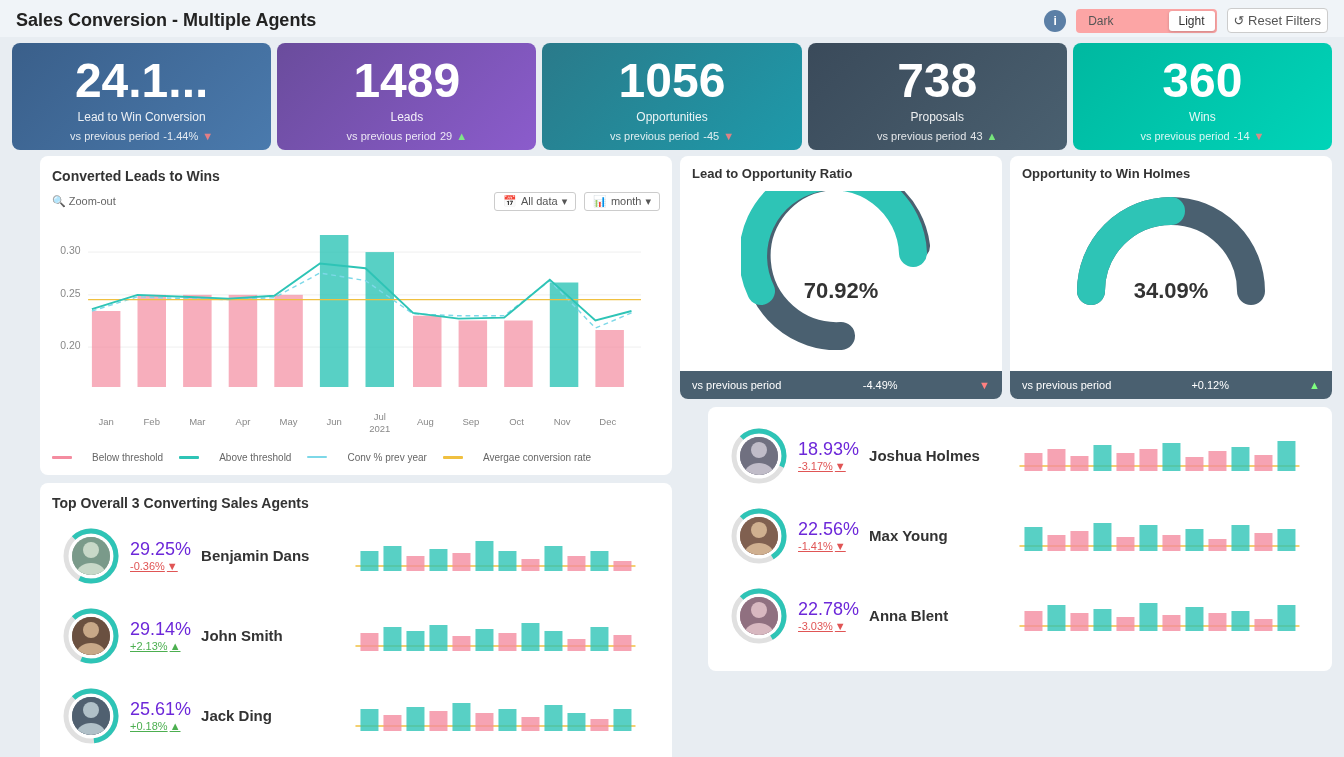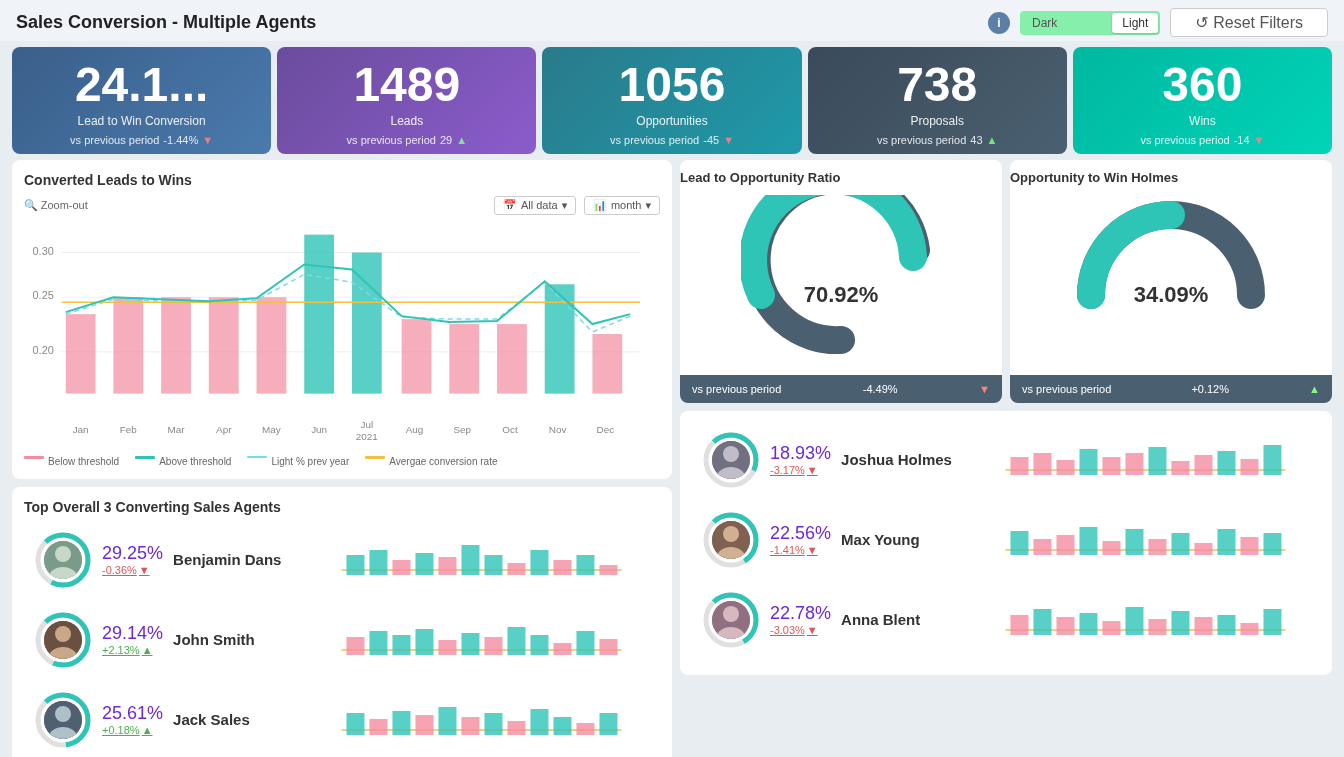--- a/index.html
+++ b/index.html
@@ -34,21 +34,21 @@
       border-radius: 50%;
       background: #5b7fa6;
       color: white;
       border: none;
       font-weight: bold;
       font-size: 12px;
       cursor: pointer;
       display: flex; align-items: center; justify-content: center;
     }
     .toggle-group {
-      background: #86efac;
+      background: #fca5a5;
       border-radius: 4px;
       padding: 2px;
       display: flex;
       gap: 2px;
     }
     .toggle-btn {
       padding: 3px 10px;
       border: none;
       border-radius: 3px;
       font-size: 12px;
@@ -59,22 +59,22 @@
     .toggle-btn.active {
       background: white;
       color: #333;
       box-shadow: 0 1px 3px rgba(0,0,0,0.2);
       margin-left: 43px;
     }
     .reset-btn {
       background: white;
       border: 1px solid #ccc;
       border-radius: 4px;
-      padding: 4px 24px;
-      font-size: 16px;
+      padding: 4px 6px;
+      font-size: 13px;
       cursor: pointer;
       color: #555;
       display: flex; align-items: center; gap: 4px;
     }
 
     
     .kpi-row {
       display: flex;
       gap: 6px;
       padding: 6px 12px;
@@ -120,20 +120,21 @@
       gap: 8px;
       padding: 0 12px 8px;
     }
     .left-col { flex: 0 0 660px; display: flex; flex-direction: column; gap: 8px; }
     .right-col { flex: 1; display: flex; flex-direction: column; gap: 8px; }
 
     .panel {
       background: white;
       border-radius: 8px;
       padding: 12px;
+      margin-left: 28px;
     }
     .panel-title {
       font-size: 14px;
       font-weight: 600;
       color: #333;
       margin-bottom: 8px;
     }
     .chart-toolbar {
       display: flex;
       justify-content: space-between;
@@ -168,21 +169,22 @@
     }
     .chart-legend {
       display: flex;
       gap: 16px;
       margin-top: 4px;
       font-size: 10px;
       color: #666;
     }
     .legend-item {
       display: flex;
-      gap: 4px;
+      align-items: center;
+      gap: 20px;
     }
     .legend-line {
       width: 20px;
       height: 3px;
       border-radius: 1px;
     }
 
     
     .donut-row {
       display: flex;
@@ -191,21 +193,21 @@
     .donut-panel {
       flex: 1;
       background: white;
       border-radius: 8px;
       overflow: hidden;
     }
     .donut-title {
       font-size: 13px;
       font-weight: 600;
       color: #333;
-      padding: 10px 0 0;
+      padding: 10px 12px 0;
     }
     .donut-body {
       display: flex;
       justify-content: center;
       align-items: center;
       padding: 10px;
       position: relative;
     }
     .donut-footer {
       background: #4a6070;
@@ -386,21 +388,21 @@
         <div class="legend-item">
           <div class="legend-line" style="background:#f48ca0;"></div>
           <span>Below threshold</span>
         </div>
         <div class="legend-item">
           <div class="legend-line" style="background:#2ec4b6;"></div>
           <span>Above threshold</span>
         </div>
         <div class="legend-item">
           <div class="legend-line" style="background:#7dd8e8; border-top: 2px dashed #7dd8e8; height:0;"></div>
-          <span>Light % prev year</span>
+          <span>Conv % prev year</span>
         </div>
         <div class="legend-item">
           <div class="legend-line" style="background:#f0c040;"></div>
           <span>Avergae conversion rate</span>
         </div>
       </div>
     </div>
 
     <div>
 
@@ -499,21 +501,21 @@
               </svg>
             </div>
           </div>
           <div>
             <div class="agent-pct">25.61%</div>
             <div class="agent-change up">
               <span>+0.18%</span>
               <span>▲</span>
             </div>
           </div>
-          <div class="agent-name">Jack Sales</div>
+          <div class="agent-name">Jack Ding</div>
           <svg class="mini-chart" viewBox="0 0 280 50">
             <line x1="0" y1="35" x2="280" y2="35" stroke="#f0c040" stroke-width="1.5"></line>
             <rect x="5" y="18" width="18" height="22" fill="#2ec4b6" opacity="0.8"></rect>
             <rect x="28" y="24" width="18" height="16" fill="#f48ca0" opacity="0.8"></rect>
             <rect x="51" y="16" width="18" height="24" fill="#2ec4b6" opacity="0.8"></rect>
             <rect x="74" y="20" width="18" height="20" fill="#f48ca0" opacity="0.8"></rect>
             <rect x="97" y="12" width="18" height="28" fill="#2ec4b6" opacity="0.8"></rect>
             <rect x="120" y="22" width="18" height="18" fill="#f48ca0" opacity="0.8"></rect>
             <rect x="143" y="18" width="18" height="22" fill="#2ec4b6" opacity="0.8"></rect>
             <rect x="166" y="26" width="18" height="14" fill="#f48ca0" opacity="0.8"></rect>

